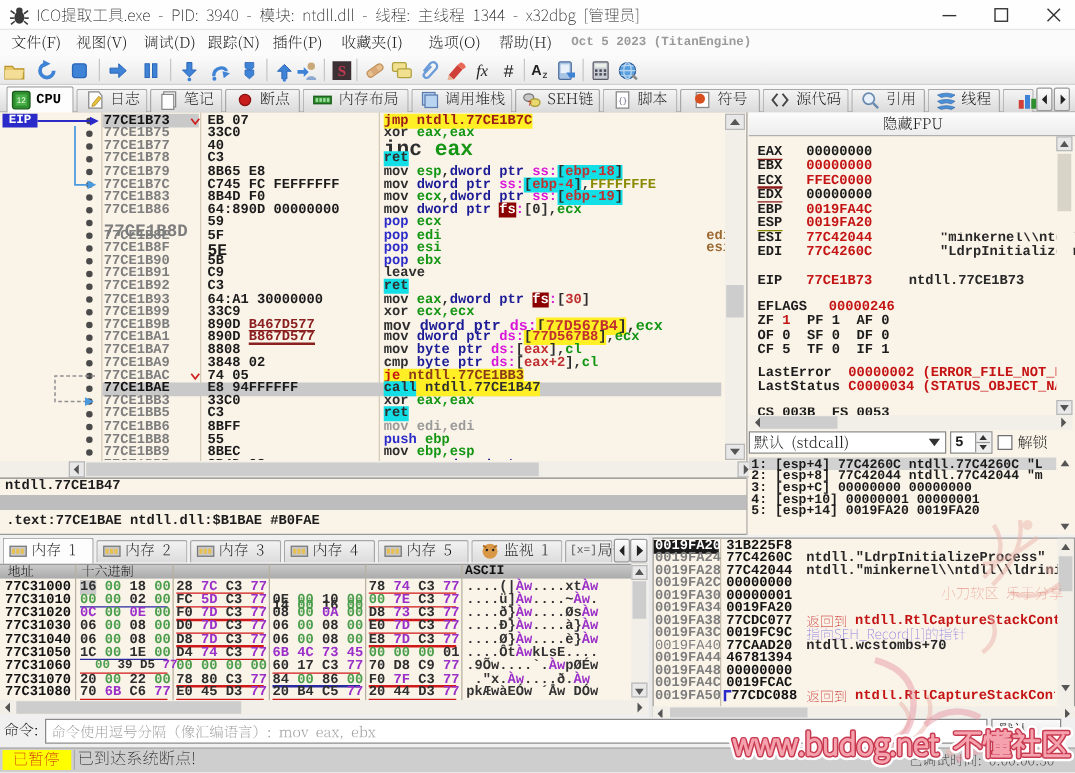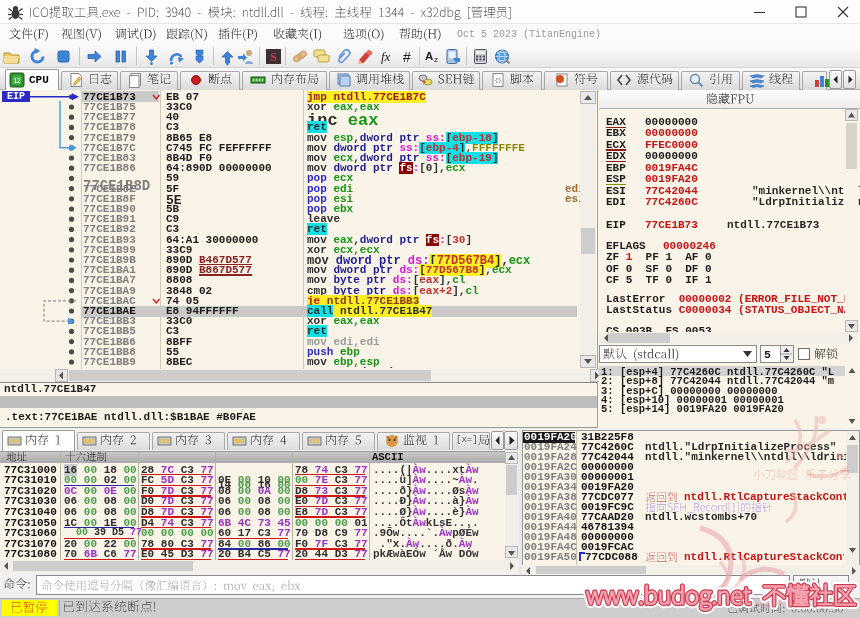--- a/index.html
+++ b/index.html
@@ -148,21 +148,21 @@
   </svg>
 <svg style="position:absolute;left:399.0px;top:26.4px" width="45" height="17">
     <g transform="translate(0,12.24) scale(0.1200)" fill="#151515">
       <use href="#e5e2e" x="0"></use>
       <use href="#e52a9" x="100"></use>
       <use href="#e28" x="200"></use>
       <use href="#e48" x="235"></use>
       <use href="#e29" x="320"></use>
     </g>
   </svg>
-<div class="m" style="left:457px;top:30px;font-size:10px;font-weight:normal;color:#9a9a9a;">Oct 5 2023 (TitanEngine)</div>
+<div class="m" style="left:457px;top:30px;font-size:10px;font-weight:bold;color:#9a9a9a;">Oct 5 2023 (TitanEngine)</div>
 <div style="position:absolute;left:0px;top:45px;width:860px;height:23px;background:linear-gradient(#fbfbfb,#e8e8e8);border-bottom:1px solid #d0d0d0"></div>
 <svg style="position:absolute;left:3px;top:48px" width="17" height="17" viewBox="0 0 17 17">
     <path d="M1 5 h6 l1.5 2 H16 v8 H1 z" fill="#e8c86a" stroke="#b89427" stroke-width="1"></path>
     <path d="M1 8 h15 l-2 7 H1 z" fill="#f4dd96"></path>
   </svg>
 <svg style="position:absolute;left:29px;top:48px" width="17" height="17" viewBox="0 0 17 17">
     <path d="M14 8.5 A5.5 5.5 0 1 1 8.5 3" stroke="#3f83d6" stroke-width="3" fill="none"></path>
     <path d="M5.5 0 l6 3 -6 3 z" fill="#3f83d6"></path>
   </svg>
 <svg style="position:absolute;left:55px;top:48px" width="17" height="17" viewBox="0 0 17 17">
@@ -971,21 +971,21 @@
       <use href="#a72" x="657"></use>
       <use href="#a64" x="691"></use>
       <use href="#a5b" x="751"></use>
       <use href="#a31" x="781"></use>
       <use href="#a5d" x="833"></use>
       <use href="#a7684" x="863"></use>
       <use href="#a6307" x="963"></use>
       <use href="#a9488" x="1063"></use>
     </g>
   </svg>
-<div class="m" style="left:524px;top:512.0px;font-size:11px;font-weight:bold;color:#7e7e7e;">0019FA40</div>
+<div class="m" style="left:524px;top:512.0px;font-size:11px;font-weight:normal;color:#7e7e7e;">0019FA40</div>
 <div class="m" style="left:581px;top:512.0px;font-size:11px;font-weight:bold;color:#141414;">77CAAD20</div>
 <div class="m" style="left:645px;top:512.0px;font-size:11px;font-weight:bold;color:#282828;">ntdll.wcstombs+70</div>
 <div class="m" style="left:524px;top:522.0px;font-size:11px;font-weight:bold;color:#7e7e7e;">0019FA44</div>
 <div class="m" style="left:581px;top:522.0px;font-size:11px;font-weight:bold;color:#141414;">46781394</div>
 <div class="m" style="left:524px;top:532.0px;font-size:11px;font-weight:bold;color:#7e7e7e;">0019FA48</div>
 <div class="m" style="left:581px;top:532.0px;font-size:11px;font-weight:bold;color:#141414;">00000000</div>
 <div class="m" style="left:524px;top:542.0px;font-size:11px;font-weight:bold;color:#7e7e7e;">0019FA4C</div>
 <div class="m" style="left:581px;top:542.0px;font-size:11px;font-weight:bold;color:#141414;">0019FCAC</div>
 <div style="position:absolute;left:522px;top:552.0px;width:322px;height:13px;overflow:hidden">
     <div class="m" style="left:2px;top:0px;font-size:11px;font-weight:bold;color:#7e7e7e;position:absolute">0019FA50</div>

